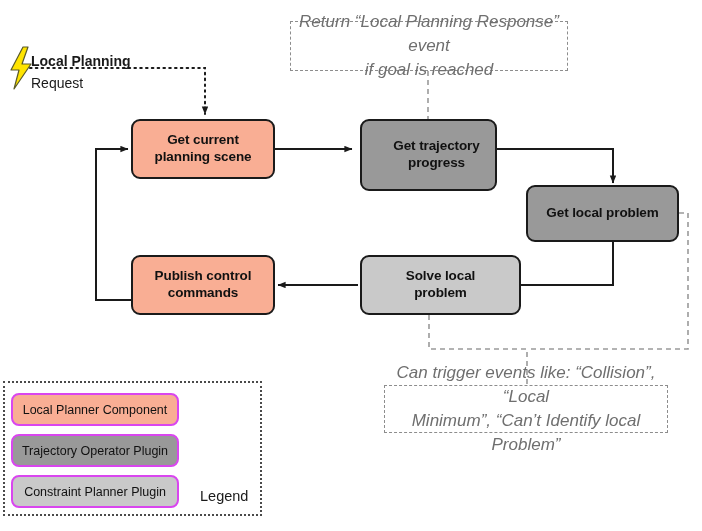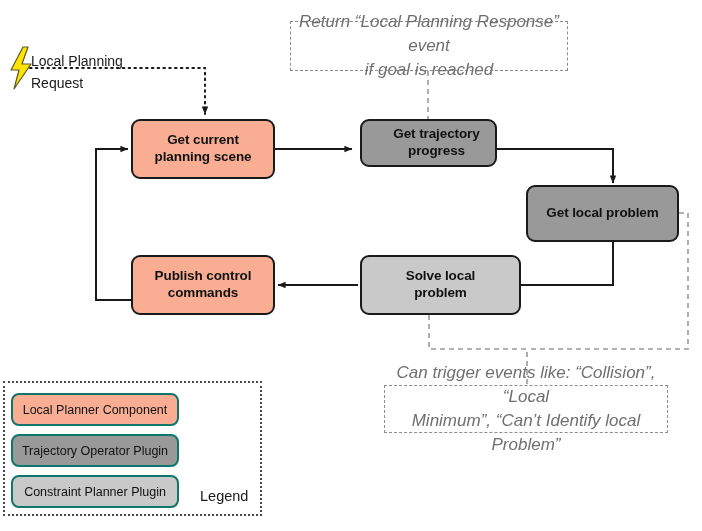--- a/index.html
+++ b/index.html
@@ -63,21 +63,21 @@
 
   .legend-box {
     position: absolute;
     box-sizing: border-box;
     border: 2px dotted #4a4a4a;
     background: #ffffff;
   }
   .legend-chip {
     position: absolute;
     box-sizing: border-box;
-    border: 2px solid #0f766e;
+    border: 2px solid #d946ef;
     border-radius: 8px;
     display: flex;
     align-items: center;
     justify-content: center;
     font-size: 12.5px;
     color: #111111;
     text-align: center;
   }
   .legend-chip.salmon { background: #f9ae94; }
   .legend-chip.darkgray { background: #999999; }
@@ -149,21 +149,21 @@
     </g>
 
     <g>
       <path d="M679,213 L688,213 L688,349 L527,349" fill="none" stroke="#9a9a9a" stroke-width="1.6" stroke-dasharray="5 4"></path>
     </g>
   </svg>
 
   <svg class="bolt" style="left:8px; top:46px;" viewBox="0 0 26 44">
     <polygon points="15,1 3,24 11,24 6,43 23,18 14,18 20,1" fill="#ffe400" stroke="#5a5a2a" stroke-width="1.2" stroke-linejoin="round"></polygon>
   </svg>
-  <div class="req-label" style="left:31px; top:51px;">Local Planning</div>
+  <div class="req-label" style="left:31px; top:51px;font-weight:bold;">Local Planning</div>
   <div class="req-label" style="left:31px; top:73px;">Request</div>
 
   <div class="note" style="left:290px; top:21px; width:278px; height:50px;">
     <div>
       <span>Return “Local Planning Response” event</span><br>
       <span>if goal is reached</span>
     </div>
   </div>
 
   <div class="note" style="left:384px; top:385px; width:284px; height:48px;">
@@ -173,21 +173,21 @@
     </div>
   </div>
 
   <div class="node salmon" style="left:131px; top:119px; width:144px; height:60px;">
     <div>
       <span>Get current</span><br>
       <span>planning scene</span>
     </div>
   </div>
 
-  <div class="node darkgray" style="left:360px; top:119px; width:137px; height:48px;padding-left:16px;">
+  <div class="node darkgray" style="left:360px; top:119px; width:137px; height:72px;padding-left:16px;">
     <div>
       <span>Get trajectory</span><br>
       <span>progress</span>
     </div>
   </div>
 
   <div class="node darkgray" style="left:526px; top:185px; width:153px; height:57px;">
     <div>
       <span>Get local problem</span>
     </div>

